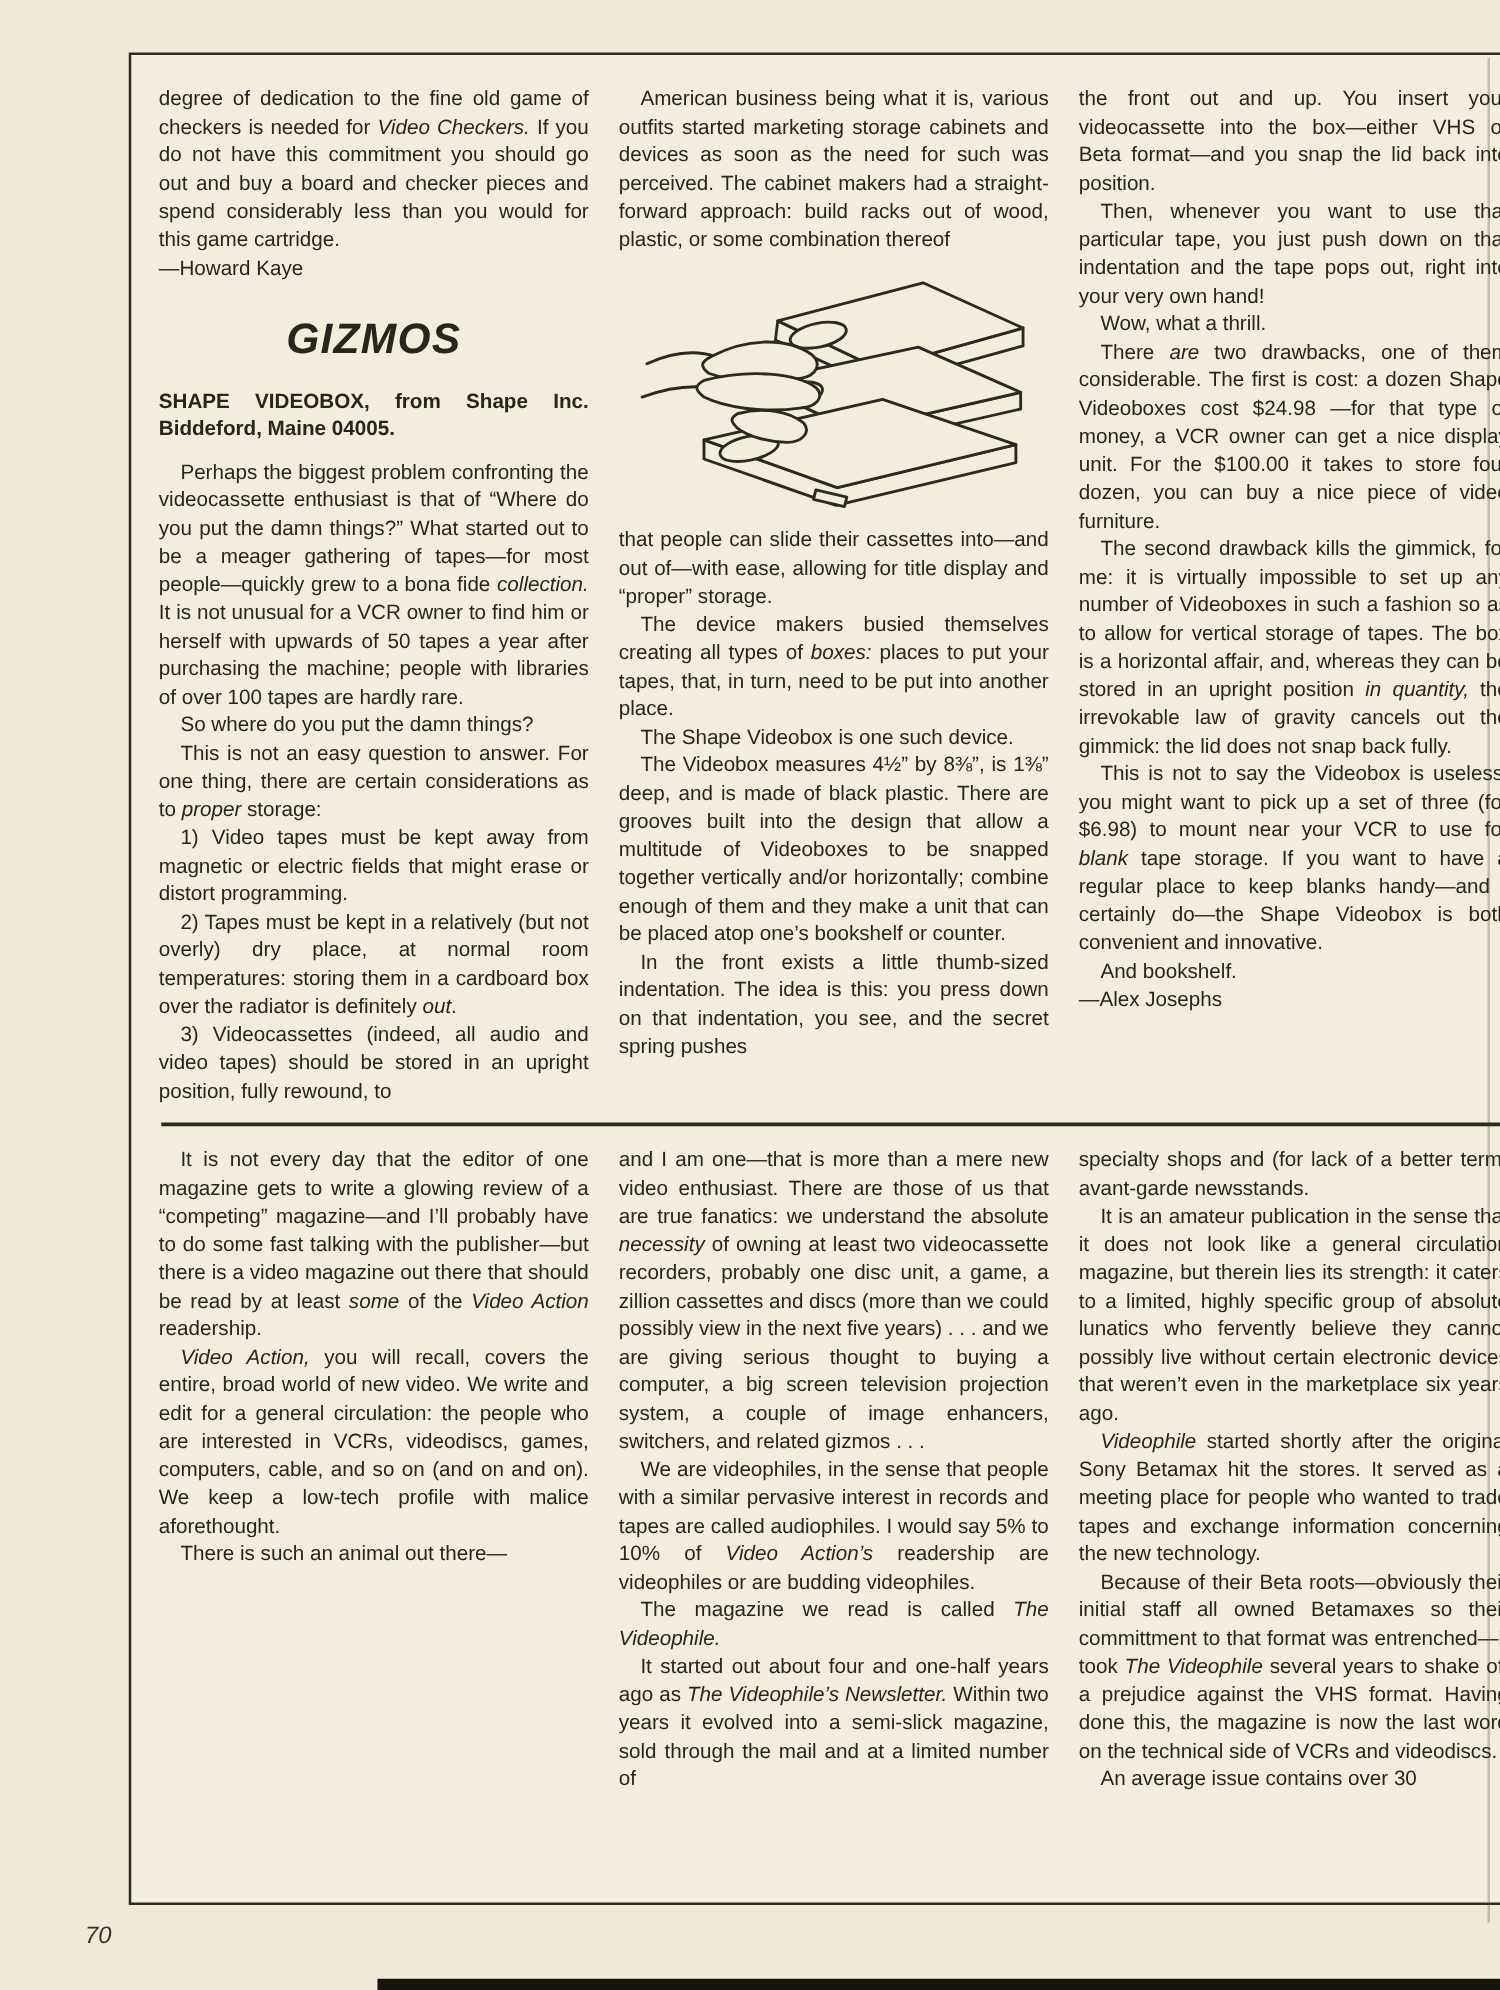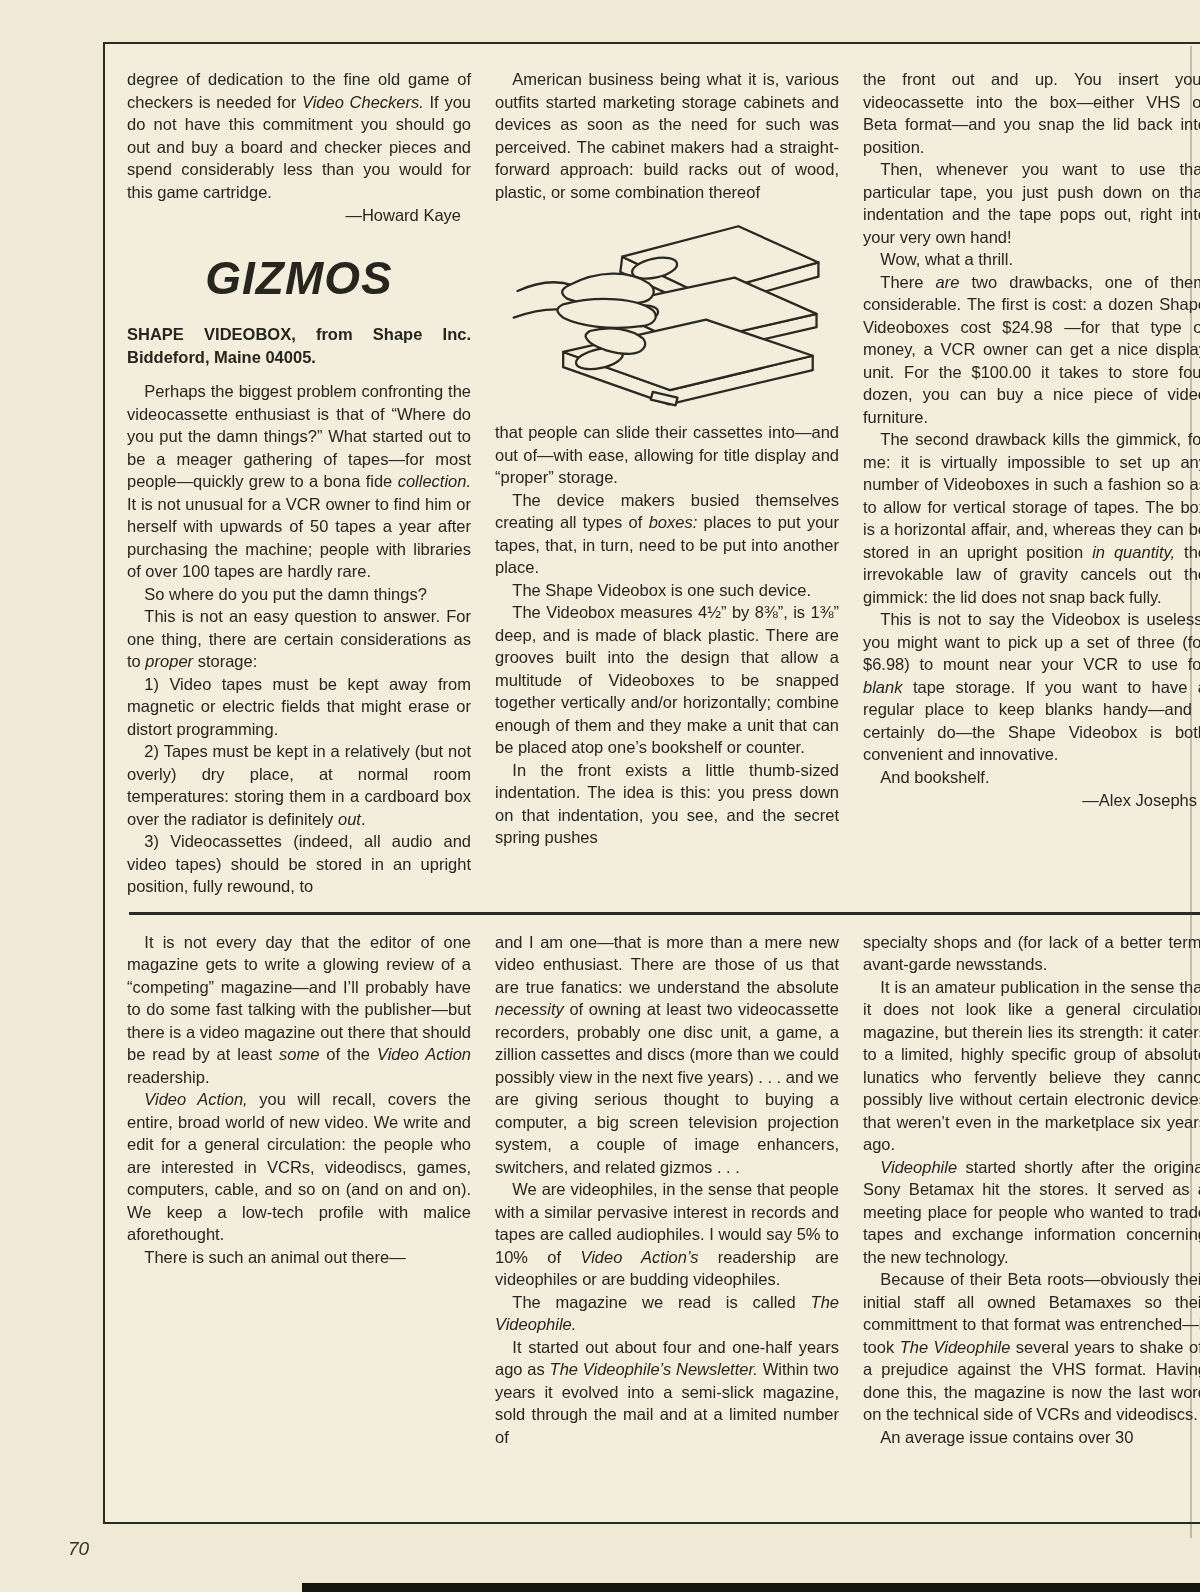--- a/index.html
+++ b/index.html
@@ -13,23 +13,23 @@
     position:absolute;left:55px;top:42px;width:1128px;height:1482px;
     box-sizing:border-box;border:2px solid #2b2a23;background:#f3eedc;
     padding:24px 22px 10px 22px;
     margin-left:48px;
   }
   .section{display:flex;gap:24px;}
   .col{width:344px;flex:0 0 344px;}
   .para{margin:0;font-size:16.5px;line-height:22.5px;text-align:justify;}
   .p-body{text-indent:1.05em;}
   .p-flush{text-indent:0;}
-  .byline{text-align:right;padding-right:10px;text-indent:0;margin:1px 0 4px;}
+  .byline{text-align:left;padding-right:10px;text-indent:0;margin:1px 0 4px;}
   .h-gizmos{
-    text-align:center;font-weight:bold;font-style:italic;font-size:46px;
+    text-align:center;font-weight:bold;font-style:italic;font-size:34px;
     letter-spacing:1px;line-height:1.1;margin:26px 0 20px;text-indent:0;
   }
   .h-books{
     text-align:center;font-weight:bold;font-style:italic;font-size:30px;
     line-height:1.15;margin:4px auto 22px;max-width:250px;text-indent:0;
   }
   .lede{font-weight:bold;margin:0 0 12px;text-indent:0;}
   .seg-i{font-style:italic;}
   .divider{height:3px;background:#2b2a23;margin:14px 2px 16px;}
   .illustration{display:block;margin:8px auto 10px;}

